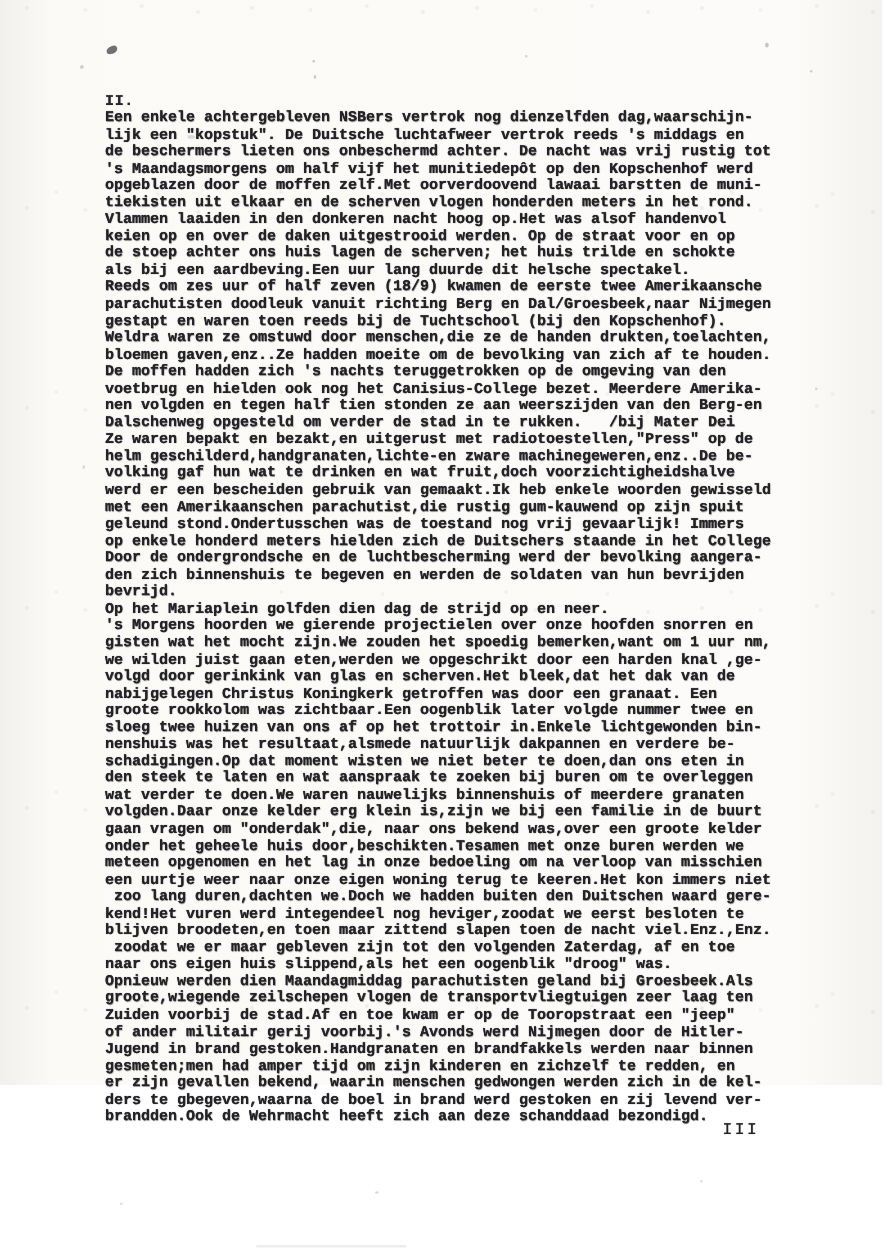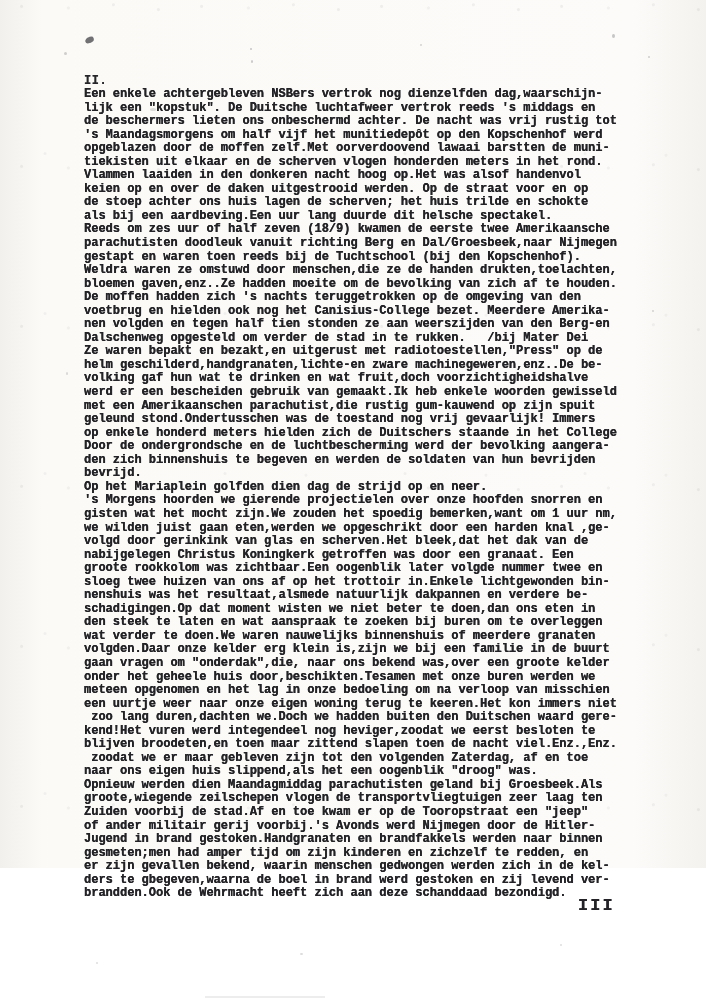--- a/index.html
+++ b/index.html
@@ -55,22 +55,22 @@
     text-shadow: 0 0 0.6px rgba(25,25,28,0.85), 0.3px 0.4px 0.6px rgba(40,40,44,0.45);
   }
   .text-line { height: 13.55px; }
   .underline {
     text-underline-offset: 2px;
   }
   .page-footer {
     position: absolute;
     left: 578px;
     top: 896px;
-    font-size: 17px;
-    font-weight: 700;
+    font-size: 13px;
+    font-weight: 400;
     letter-spacing: 2px;
     color: #232327;
     text-shadow: 0 0 0.6px rgba(25,25,28,0.85);
   }
   .speck {
     position: absolute;
     background: #4a4a4e;
     border-radius: 50%;
     pointer-events: none;
   }

